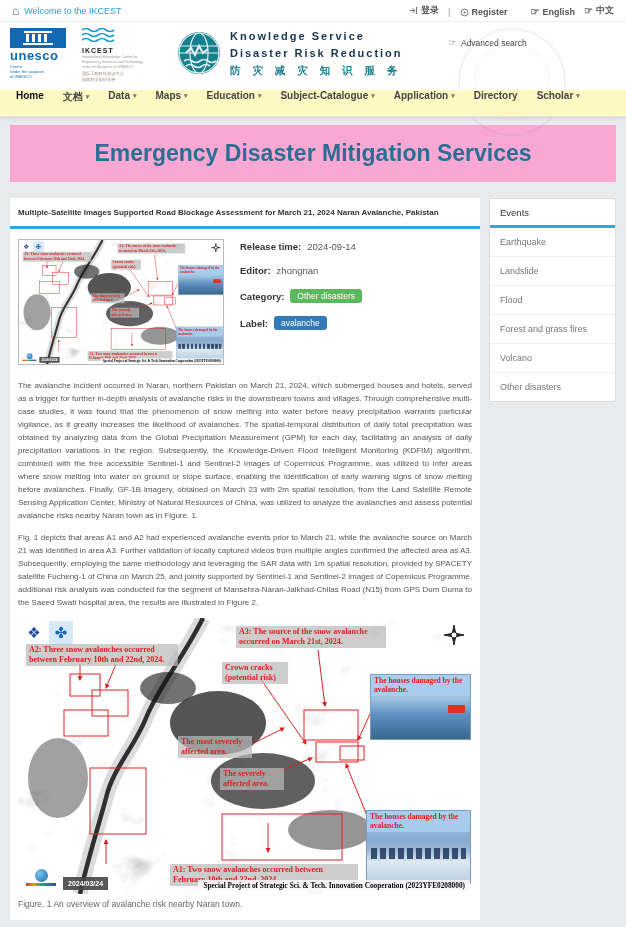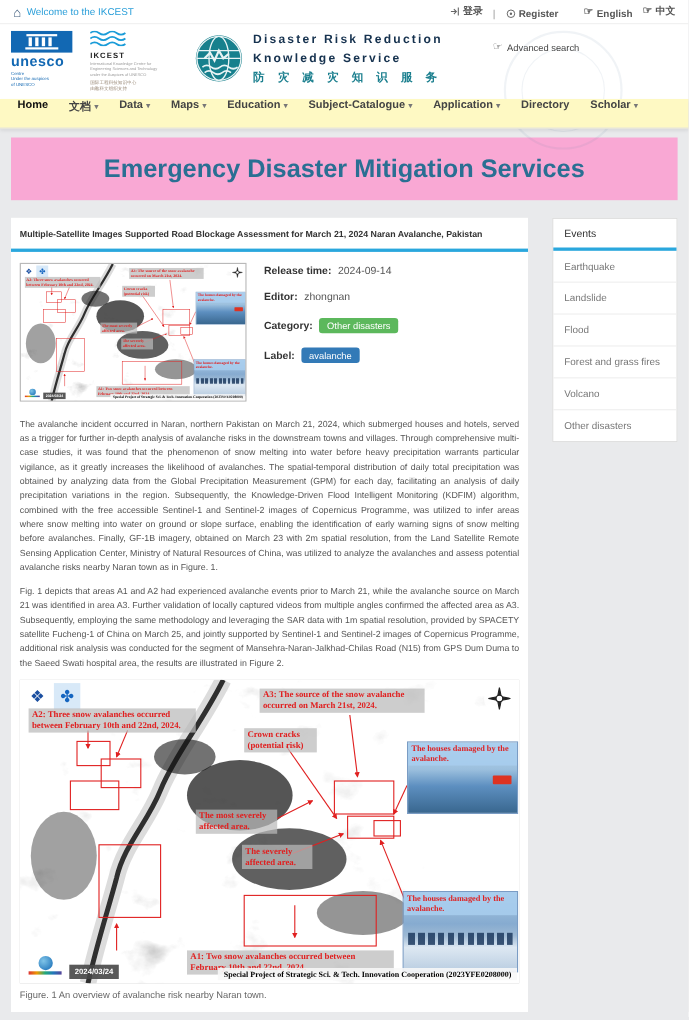--- a/index.html
+++ b/index.html
@@ -45,21 +45,21 @@
   .nav { height:27px; background:#fef9c3; display:flex; align-items:flex-start; padding:0 16px; gap:19px; font-size:10px; border-bottom:1px solid #e2e2e2; box-shadow:0 2px 3px rgba(0,0,0,0.07); position:relative; z-index:2; }
   .nav-item { color:#444; font-weight:600; display:flex; align-items:center; gap:3px; cursor:pointer; white-space:nowrap; }
   .nav-item.active { color:#111; font-weight:bold; }
   .caret { font-size:7px; color:#777; }
 
   
   .banner { margin:8px 10px 0; height:57px; background:#f9a8d4; display:flex; align-items:center; justify-content:center; }
   .banner h1 { font-size:23px; color:#2a6f93; font-weight:bold; font-family:"Liberation Sans", sans-serif; }
 
   
-  .content { display:flex; align-items:flex-start; gap:22px; margin:16px 10px 0; }
+  .content { display:flex; align-items:flex-start; gap:9px; margin:16px 10px 0; }
   .article-card { width:470px; background:#fff; padding-bottom:2px; }
   .article-title { padding:10px 8px 9px; font-size:8px; font-weight:bold; color:#333; border-bottom:3px solid #2aa7dd; }
 
   .meta-row { display:flex; padding:10px 8px; }
   .thumb { width:206px; height:126px; border:1px solid #b9b9b9; overflow:hidden; position:relative; background:#ddd; flex:0 0 auto; }
   .meta-list { margin-left:16px; font-size:9.5px; color:#555; padding-top:2px; }
   .meta-item { margin-bottom:13px; display:flex; align-items:center; }
   .meta-label { font-weight:bold; color:#333; margin-right:6px; white-space:nowrap; }
   .badge { color:#fff; font-size:8.5px; padding:2px 7px; border-radius:3px; cursor:pointer; }
   .badge-green { background:#5cb85c; }
@@ -200,22 +200,22 @@
       <g stroke="#fff" stroke-width="1.2" fill="none" opacity="0.9">
         <ellipse cx="23" cy="23" rx="20" ry="20"></ellipse>
         <ellipse cx="23" cy="23" rx="9" ry="20"></ellipse>
         <path d="M4 16 h38 M3 23 h40"></path>
         <path d="M10 23 l5 -5 4 7 4 -9 4 7 5 -4" stroke-width="2"></path>
         <path d="M8 31 q4 -3 8 0 t8 0 t8 0 t8 0 M10 36 q4 -3 8 0 t8 0 t8 0" stroke-width="1.6"></path>
       </g>
     </svg>
     <div>
       <div class="svc-en">
+        <div>Knowledge Service</div>
         <div>Disaster Risk Reduction</div>
-        <div>Knowledge Service</div>
       </div>
       <div class="svc-zh">防 灾 减 灾 知 识 服 务</div>
     </div>
   </div>
 
   <div class="search-area">
     <div class="advanced">
       <span class="tb-ico">☞</span>
       <span>Advanced search</span>
     </div>

